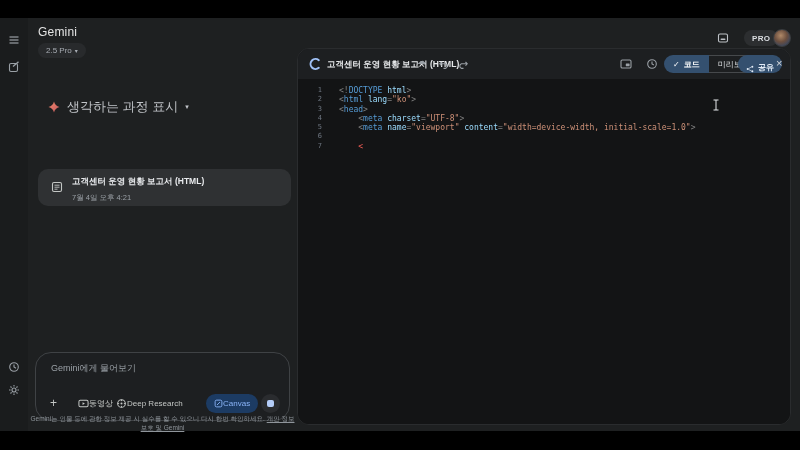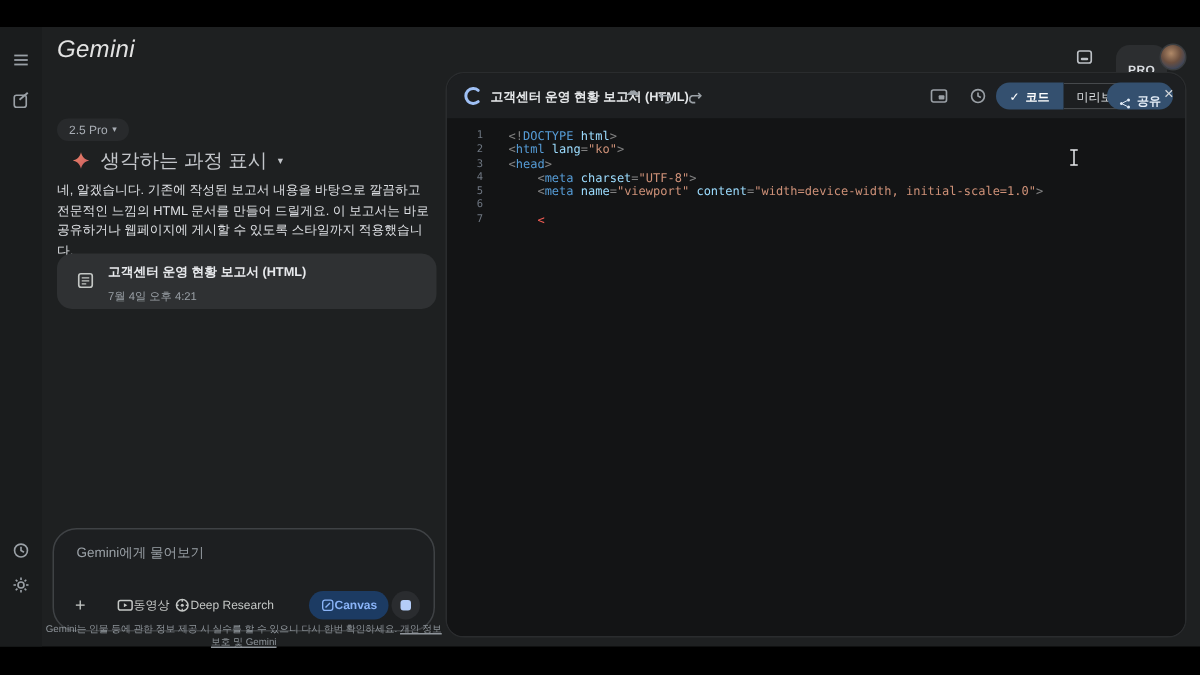--- a/index.html
+++ b/index.html
@@ -6,26 +6,26 @@
   html,body { background:#000; }
   .screen { position:relative; width:800px; height:450px; background:#000; overflow:hidden;
             font-family:"Liberation Sans", sans-serif; }
   .app { position:absolute; left:0; top:18px; width:800px; height:413px; background:#1e2021; }
 
   
   .rail { position:absolute; left:0; top:0; width:28px; height:100%; background:#1a1c1d; }
   .rail .ricon { position:absolute; left:8px; width:12px; height:12px; color:#9aa0a6; cursor:pointer; }
 
   
-  .brand { position:absolute; left:38px; top:7px; font-size:16px; font-weight:500; color:#e3e3e3; letter-spacing:.2px;font-style:italic; }
+  .brand { position:absolute; left:38px; top:7px; font-size:12px; font-weight:500; color:#e3e3e3; letter-spacing:.2px; }
   .model-pill { position:absolute; left:38px; top:25px; height:15px; padding:0 8px; background:#282a2c;
-                border-radius:9px; display:flex; align-items:center; gap:3px; font-size:8px; color:#a8adb4; cursor:pointer;margin-top:36px; }
+                border-radius:9px; display:flex; align-items:center; gap:3px; font-size:8px; color:#a8adb4; cursor:pointer; }
   .model-pill .caret { font-size:6px; line-height:1; }
   .apps-ic { position:absolute; left:717px; top:14px; width:12px; height:12px; color:#bdc1c6; cursor:pointer; }
-  .pro-pill { position:absolute; left:744px; top:12px; height:16px; padding:16px 8px; background:#2c2e30; border-radius:9px;
+  .pro-pill { position:absolute; left:744px; top:12px; height:16px; padding:0 8px; background:#2c2e30; border-radius:9px;
               display:flex; align-items:center; font-size:8px; font-weight:700; color:#dbdee2; letter-spacing:.3px; }
   .avatar { position:absolute; left:773px; top:11px; width:18px; height:18px; border-radius:50%;
             background:radial-gradient(circle at 42% 35%, #b08968 0%, #6b4f3f 45%, #37455e 80%, #23304a 100%);
             border:1px solid #3a3d40; cursor:pointer; }
 
   
   .chat { position:absolute; left:28px; top:0; width:269px; height:100%; }
   .user-bubble { position:absolute; right:8px; top:36px; background:#333537; color:#e6e8ea; font-size:8.5px;
                  padding:5px 11px; border-radius:12px; border-top-right-radius:4px; white-space:nowrap; }
   .think-row { position:absolute; left:20px; top:80px; display:flex; align-items:center; gap:7px; cursor:pointer; }
@@ -42,21 +42,21 @@
   .composer { position:absolute; left:7px; top:334px; width:255px; height:69px; border:1px solid #3f4245;
               border-radius:16px; background:#1d1f21; }
   .composer .ph { position:absolute; left:15px; top:9px; font-size:9px; color:#9aa0a6; }
   .tools { position:absolute; left:0; bottom:7px; width:100%; height:19px; }
   .plus-btn { position:absolute; left:14px; top:2px; font-size:12px; color:#c4c7c5; line-height:14px; cursor:pointer; }
   .tool { position:absolute; top:0; height:19px; display:flex; align-items:center; gap:0; color:#c4c7c5; cursor:pointer; }
   .tool .t-lab { font-size:8px; }
   .tool-video { left:42px; }
   .tool-dr { left:80px; }
   .tool-canvas { left:170px; background:#1c3b63; border-radius:10px; padding:0 8px; color:#8ab4f8; }
-  .tool-canvas .t-lab { font-weight:700; }
+  .tool-canvas .t-lab { font-weight:400; }
   .stop-btn { position:absolute; right:9px; top:0; width:19px; height:19px; border-radius:50%; background:#2a2c2f; cursor:pointer; }
   .stop-btn::after { content:""; position:absolute; left:6px; top:6px; width:7px; height:7px; border-radius:2px; background:#b4cdf8; }
   .disclaimer { position:absolute; left:0; top:397px; width:100%; text-align:center; font-size:6.5px; color:#8f959b; }
   .disclaimer .dlink { text-decoration:underline; cursor:pointer; }
 
   
   .panel { position:absolute; left:297px; top:30px; width:494px; height:377px; background:#131415;
            border-radius:12px; border:1px solid #2a2c2e; overflow:hidden; }
   .p-head { position:absolute; left:0; top:0; width:100%; height:30px; background:#1d1f21; }
   .c-logo { position:absolute; left:10px; top:8px; width:14px; height:14px; }
@@ -144,21 +144,20 @@
             <stop offset="0" stop-color="#f0876a"></stop>
                 <stop offset="1" stop-color="#c4585e"></stop>
               </linearGradient>
             </defs>
           <path d="M6 0.5 C6.6 3.4 8.6 5.4 11.5 6 C8.6 6.6 6.6 8.6 6 11.5 C5.4 8.6 3.4 6.6 0.5 6 C3.4 5.4 5.4 3.4 6 0.5 Z" fill="url(#sg)"></path>
         </svg>
         <span class="think-label">생각하는 과정 표시</span>
         <span class="think-caret">▾</span>
       </div>
 
-      <div class="answer">네, 알겠습니다. 기존에 작성된 보고서 내용을 바탕으로 깔끔하고 전문적인 느낌의 HTML 문서를 만들어 드릴게요. 이 보고서는 바로 공유하거나 웹페이지에 게시할 수 있도록 스타일까지 적용했습니다.</div>
 
       <div class="artifact">
         <svg class="doc-ic" viewBox="0 0 12 12">
           <rect x="1.5" y="1.5" width="9" height="9" rx="1.5" fill="none" stroke="currentColor" stroke-width="1.1"></rect>
           <line x1="3.5" y1="4.2" x2="8.5" y2="4.2" stroke="currentColor" stroke-width="0.9"></line>
           <line x1="3.5" y1="6.2" x2="8.5" y2="6.2" stroke="currentColor" stroke-width="0.9"></line>
           <line x1="3.5" y1="8.2" x2="6.5" y2="8.2" stroke="currentColor" stroke-width="0.9"></line>
         </svg>
         <div class="a-title">고객센터 운영 현황 보고서 (HTML)</div>
         <div class="a-time">7월 4일 오후 4:21</div>

